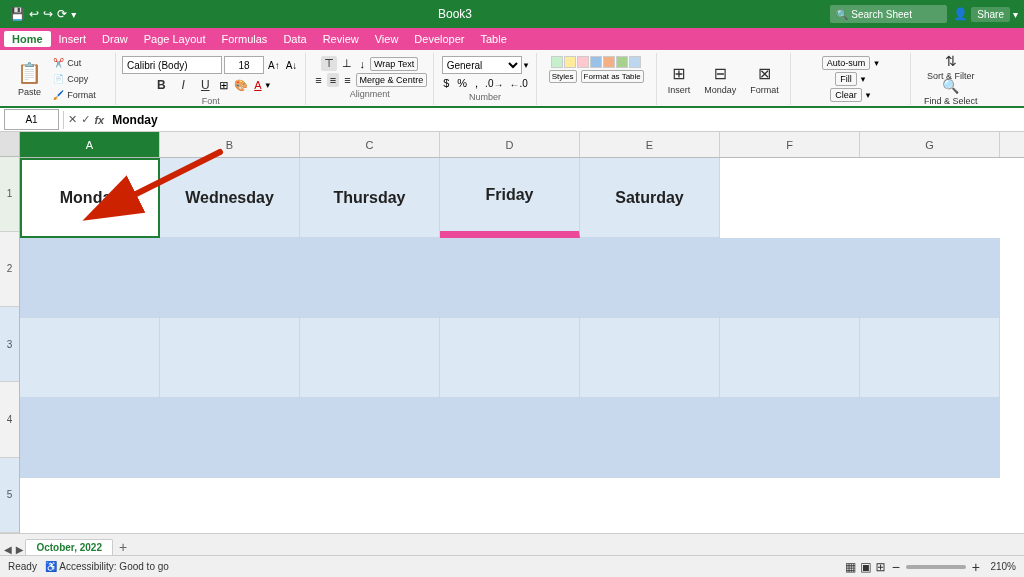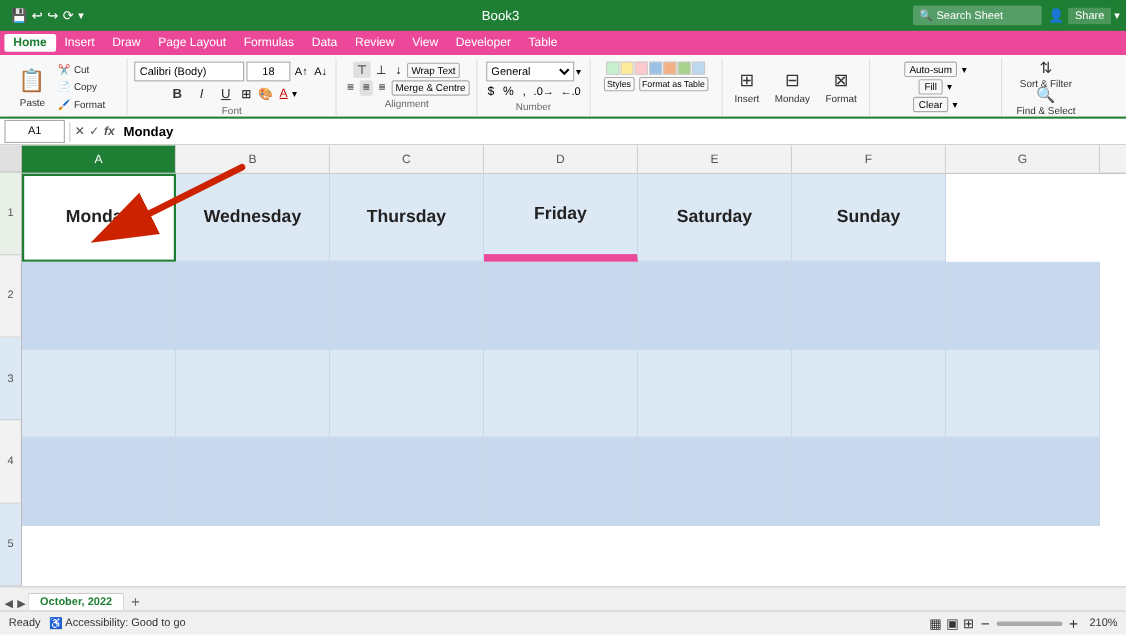--- a/index.html
+++ b/index.html
@@ -435,21 +435,20 @@
         <div style="width:140px; display:flex; align-items:center; justify-content:center; border-right:1px solid #d0d0d0; font-size:11px; color:#555; background:#f2f2f2; flex-shrink:0;">F</div>
         <div style="width:140px; display:flex; align-items:center; justify-content:center; border-right:1px solid #d0d0d0; font-size:11px; color:#555; background:#f2f2f2; flex-shrink:0;">G</div>
       </div>
 
       <div style="display:flex; height:80px; flex-shrink:0;">
         <div style="width:140px; height:80px; border:2px solid #1e7e34; background:#fff; display:flex; align-items:center; justify-content:center; font-size:16px; font-weight:bold; color:#222; flex-shrink:0;">Monday</div>
         <div style="width:140px; height:80px; border-right:1px solid #c8d8e8; border-bottom:1px solid #c8d8e8; background:#dce9f5; display:flex; align-items:center; justify-content:center; font-size:16px; font-weight:bold; color:#222; flex-shrink:0;">Wednesday</div>
         <div style="width:140px; height:80px; border-right:1px solid #c8d8e8; border-bottom:1px solid #c8d8e8; background:#dce9f5; display:flex; align-items:center; justify-content:center; font-size:16px; font-weight:bold; color:#222; flex-shrink:0;">Thursday</div>
         <div style="width:140px; height:80px; border-right:1px solid #c8d8e8; border-bottom:7px solid #ec4899; background:#dce9f5; display:flex; align-items:center; justify-content:center; font-size:16px; font-weight:bold; color:#222; flex-shrink:0;">Friday</div>
         <div style="width:140px; height:80px; border-right:1px solid #c8d8e8; border-bottom:1px solid #c8d8e8; background:#dce9f5; display:flex; align-items:center; justify-content:center; font-size:16px; font-weight:bold; color:#222; flex-shrink:0;">Saturday</div>
-        <div style="width:140px; height:80px; border-right:1px solid #c8d8e8; border-bottom:1px solid #c8d8e8; background:#dce9f5; display:flex; align-items:center; justify-content:center; font-size:16px; font-weight:bold; color:#222; flex-shrink:0;">Sunday</div>
       </div>
 
       <div style="display:flex; height:80px; flex-shrink:0;">
         <div style="width:140px; height:80px; border-right:1px solid #c8d8e8; border-bottom:1px solid #c8d8e8; background:#c8d9ee; display:flex; align-items:center; justify-content:center; flex-shrink:0;"></div>
         <div style="width:140px; height:80px; border-right:1px solid #c8d8e8; border-bottom:1px solid #c8d8e8; background:#c8d9ee; display:flex; align-items:center; justify-content:center; flex-shrink:0;"></div>
         <div style="width:140px; height:80px; border-right:1px solid #c8d8e8; border-bottom:1px solid #c8d8e8; background:#c8d9ee; display:flex; align-items:center; justify-content:center; flex-shrink:0;"></div>
         <div style="width:140px; height:80px; border-right:1px solid #c8d8e8; border-bottom:1px solid #c8d8e8; background:#c8d9ee; display:flex; align-items:center; justify-content:center; flex-shrink:0;"></div>
         <div style="width:140px; height:80px; border-right:1px solid #c8d8e8; border-bottom:1px solid #c8d8e8; background:#c8d9ee; display:flex; align-items:center; justify-content:center; flex-shrink:0;"></div>
         <div style="width:140px; height:80px; border-right:1px solid #c8d8e8; border-bottom:1px solid #c8d8e8; background:#c8d9ee; display:flex; align-items:center; justify-content:center; flex-shrink:0;"></div>
         <div style="width:140px; height:80px; border-right:1px solid #c8d8e8; border-bottom:1px solid #c8d8e8; background:#c8d9ee; display:flex; align-items:center; justify-content:center; flex-shrink:0;"></div>

